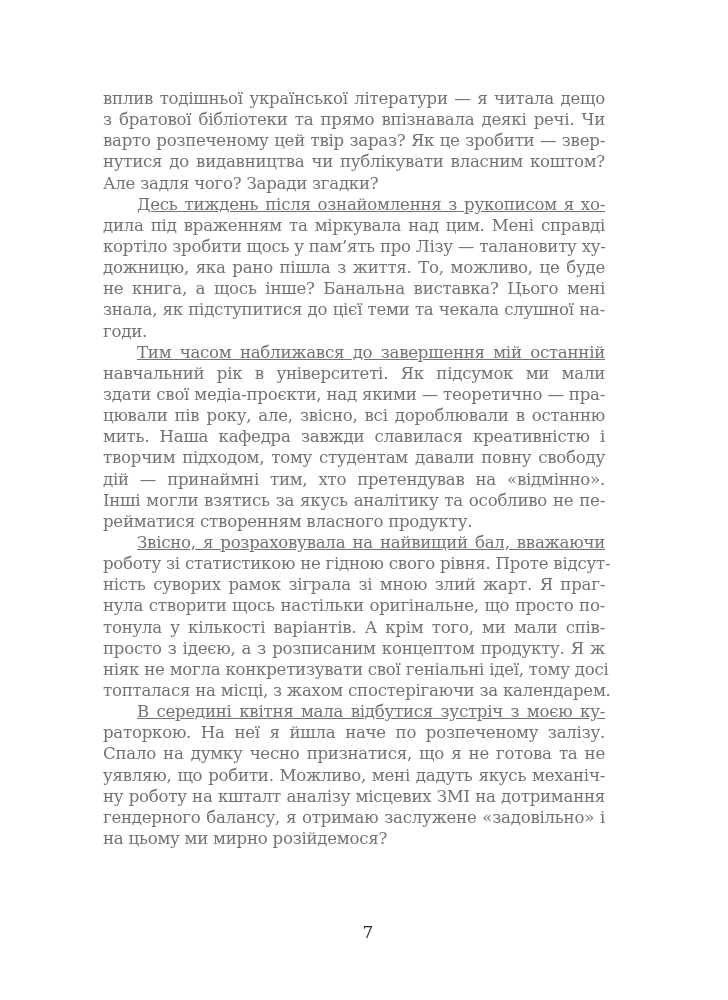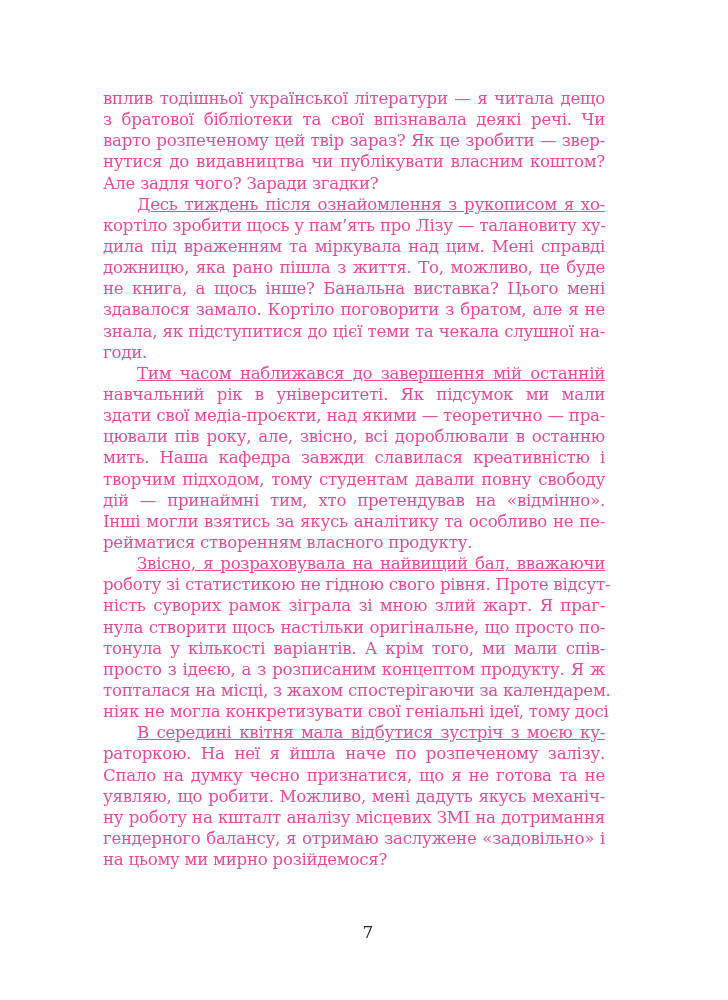--- a/index.html
+++ b/index.html
@@ -5,21 +5,21 @@
   html, body { margin: 0; padding: 0; background: #ffffff; }
   body { width: 728px; height: 1000px; position: relative; overflow: hidden; }
   .page {
     position: absolute;
     left: 103px;
     top: 88px;
     width: 502px;
     font-family: "DejaVu Serif", "Liberation Serif", serif;
     font-size: 16.6px;
     line-height: 21.15px;
-    color: #ec4899;
+    color: #737373;
     letter-spacing: -0.25px;
   }
   .line {
     display: block;
     white-space: nowrap;
     text-align: justify;
     text-align-last: justify;
     height: 21.15px;
   }
   .line.last { text-align-last: left; }
@@ -35,33 +35,32 @@
     padding-left: 8px;
   }
 </style>
 </head>
 <body>
 
 <div class="page">
 
   <div>
     <span class="line">вплив тодішньої української літератури — я читала дещо</span>
-    <span class="line">з братової бібліотеки та свої впізнавала деякі речі. Чи</span>
+    <span class="line">з братової бібліотеки та прямо впізнавала деякі речі. Чи</span>
     <span class="line">варто розпеченому цей твір зараз? Як це зробити — звер-</span>
     <span class="line">нутися до видавництва чи публікувати власним коштом?</span>
     <span class="line last">Але задля чого? Заради згадки?</span>
   </div>
 
   <div>
     <span class="line indent">Десь тиждень після ознайомлення з рукописом я хо-</span>
+    <span class="line">дила під враженням та міркувала над цим. Мені справді</span>
     <span class="line">кортіло зробити щось у пам’ять про Лізу — талановиту ху-</span>
-    <span class="line">дила під враженням та міркувала над цим. Мені справді</span>
     <span class="line">дожницю, яка рано пішла з життя. То, можливо, це буде</span>
     <span class="line">не книга, а щось інше? Банальна виставка? Цього мені</span>
-    <span class="line">здавалося замало. Кортіло поговорити з братом, але я не</span>
     <span class="line">знала, як підступитися до цієї теми та чекала слушної на-</span>
     <span class="line last">годи.</span>
   </div>
 
   <div>
     <span class="line indent">Тим часом наближався до завершення мій останній</span>
     <span class="line">навчальний рік в університеті. Як підсумок ми мали</span>
     <span class="line">здати свої медіа-проєкти, над якими — теоретично — пра-</span>
     <span class="line">цювали пів року, але, звісно, всі дороблювали в останню</span>
     <span class="line">мить. Наша кафедра завжди славилася креативністю і</span>
@@ -71,22 +70,22 @@
     <span class="line last">рейматися створенням власного продукту.</span>
   </div>
 
   <div>
     <span class="line indent">Звісно, я розраховувала на найвищий бал, вважаючи</span>
     <span class="line">роботу зі статистикою не гідною свого рівня. Проте відсут-</span>
     <span class="line">ність суворих рамок зіграла зі мною злий жарт. Я праг-</span>
     <span class="line">нула створити щось настільки оригінальне, що просто по-</span>
     <span class="line">тонула у кількості варіантів. А крім того, ми мали спів-</span>
     <span class="line">просто з ідеєю, а з розписаним концептом продукту. Я ж</span>
+    <span class="line">ніяк не могла конкретизувати свої геніальні ідеї, тому досі</span>
     <span class="line">топталася на місці, з жахом спостерігаючи за календарем.</span>
-    <span class="line">ніяк не могла конкретизувати свої геніальні ідеї, тому досі</span>
   </div>
 
   <div>
     <span class="line indent">В середині квітня мала відбутися зустріч з моєю ку-</span>
     <span class="line">раторкою. На неї я йшла наче по розпеченому залізу.</span>
     <span class="line">Спало на думку чесно признатися, що я не готова та не</span>
     <span class="line">уявляю, що робити. Можливо, мені дадуть якусь механіч-</span>
     <span class="line">ну роботу на кшталт аналізу місцевих ЗМІ на дотримання</span>
     <span class="line">гендерного балансу, я отримаю заслужене «задовільно» і</span>
     <span class="line last">на цьому ми мирно розійдемося?</span>

